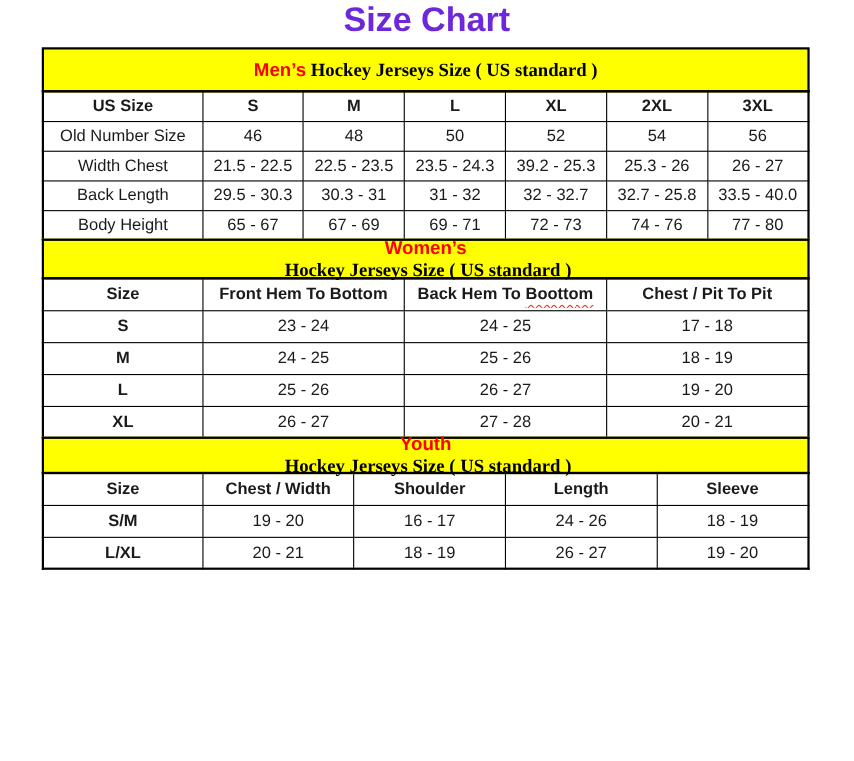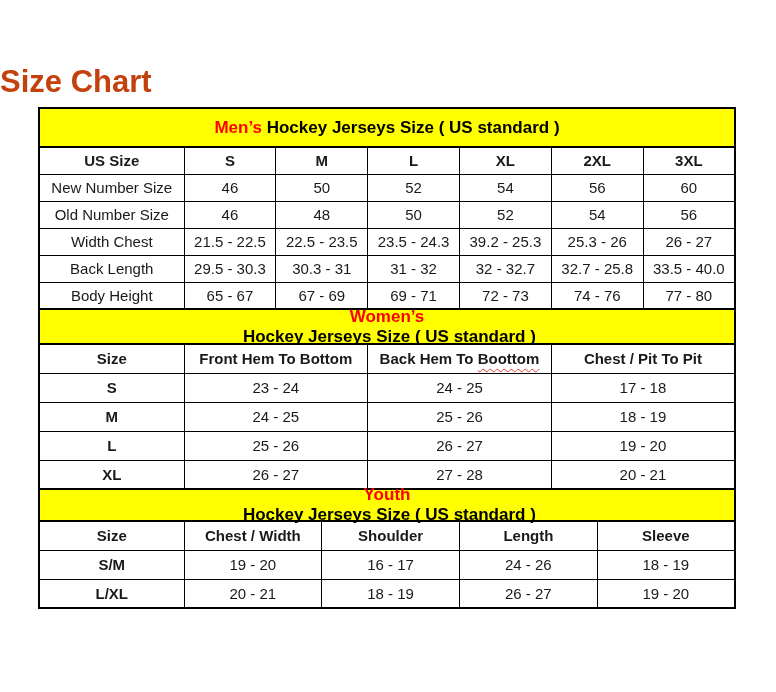--- a/index.html
+++ b/index.html
@@ -5,45 +5,45 @@
   * { margin: 0; padding: 0; box-sizing: border-box; }
   html, body { background: #ffffff; }
   body {
     width: 776px;
     height: 692px;
     font-family: "Liberation Sans", "DejaVu Sans", sans-serif;
     color: #1a1a1a;
     overflow: hidden;
   }
   .title {
-    margin-top: 64px;
+    text-align: center;
     font-size: 31px;
     font-weight: bold;
-    color: #c2410c;
+    color: #6d28d9;
     letter-spacing: 0px;
   }
   .chart-wrap {
     width: 698px;
     margin: 7px 0 0 38px;
   }
   .banner {
     border: 2px solid #000;
     background: #ffff00;
     display: flex;
     align-items: center;
     justify-content: center;
     font-weight: bold;
     font-size: 17px;
     color: #000;
   }
   .banner.h-mens  { height: 41px; }
   .banner.h-wmns  { height: 37px; margin-top: -2px; flex-direction: column; }
   .banner.h-youth { height: 34px; margin-top: -2px; flex-direction: column; }
   .banner .hl { color: #ff0000; white-space: pre; }
-  .banner .rest { white-space: pre; }
+  .banner .rest { white-space: pre; font-family: Liberation Serif, serif; }
   table.tbl {
     width: 100%;
     border-collapse: collapse;
     table-layout: fixed;
     margin-top: -2px;
     border: 2px solid #000;
   }
   .tbl th, .tbl td {
     border: 1.5px solid #000;
     text-align: center;
@@ -93,29 +93,20 @@
       <tr>
         <th>US Size</th>
         <th>S</th>
         <th>M</th>
         <th>L</th>
         <th>XL</th>
         <th>2XL</th>
         <th>3XL</th>
       </tr>
       <tr>
-        <td>New Number Size</td>
-        <td>46</td>
-        <td>50</td>
-        <td>52</td>
-        <td>54</td>
-        <td>56</td>
-        <td>60</td>
-      </tr>
-      <tr>
         <td>Old Number Size</td>
         <td>46</td>
         <td>48</td>
         <td>50</td>
         <td>52</td>
         <td>54</td>
         <td>56</td>
       </tr>
       <tr>
         <td>Width Chest</td>

